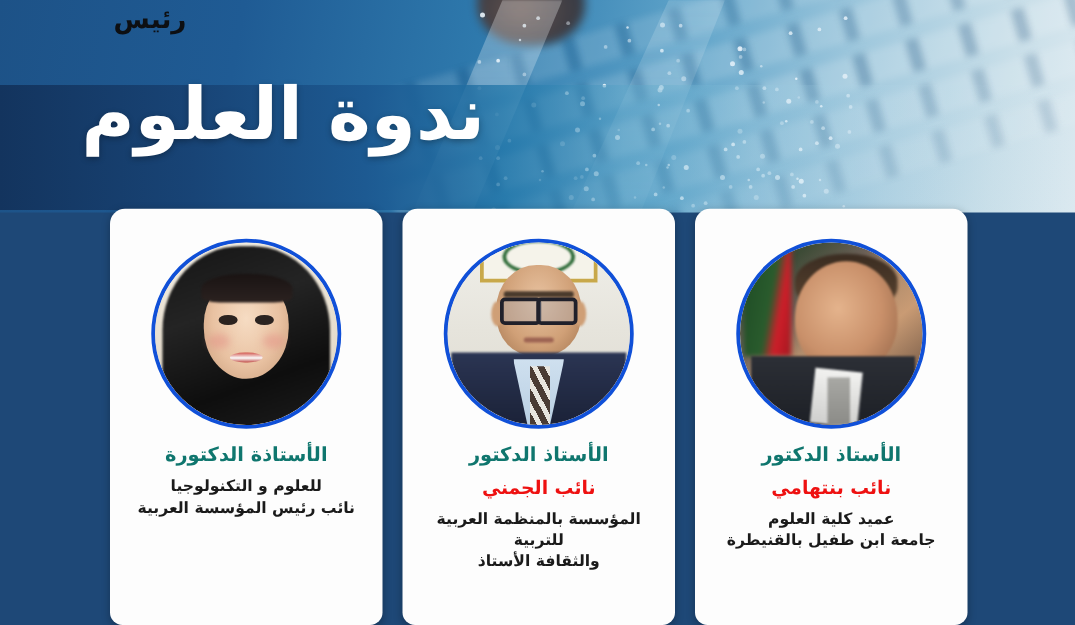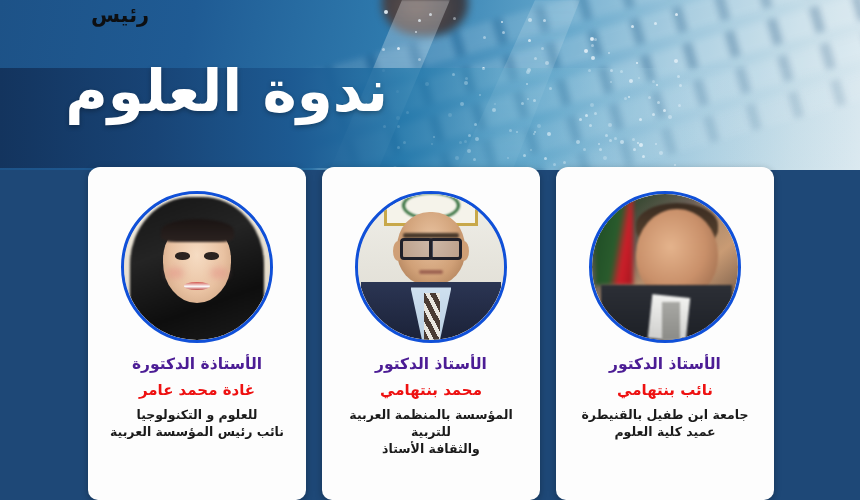--- a/index.html
+++ b/index.html
@@ -221,21 +221,21 @@
   .card-text {
     width: 100%;
     padding: 0 8px;
     margin-top: 12px;
     text-align: center;
     direction: rtl;
   }
   .honorific {
     font-size: 15.5px;
     font-weight: 700;
-    color: #4c1d95;
+    color: #0f766e;
     letter-spacing: .5px;
     line-height: 1.25;
   }
   .person-name {
     margin-top: 7px;
     font-size: 15px;
     font-weight: 700;
     color: #ee1111;
     line-height: 1.25;
   }
@@ -403,22 +403,22 @@
             <span class="head"></span>
           <span class="suit"></span>
             <span class="shirt"></span>
             <span class="tie"></span>
         </div>
       </div>
       <div class="card-text">
         <div class="honorific">الأستاذ الدكتور</div>
         <div class="person-name">نائب بنتهامي</div>
         <div class="role">
+          <div>عميد كلية العلوم</div>
           <div>جامعة ابن طفيل بالقنيطرة</div>
-          <div>عميد كلية العلوم</div>
         </div>
       </div>
     </div>
 
     <div class="card">
       <div class="photo-ring">
         <div class="photo-inner p2">
           <span class="frame"></span>
             <span class="seal"></span>
           <span class="head"></span>
@@ -427,21 +427,21 @@
           <span class="brow"></span>
             <span class="glasses"></span>
             <span class="mouth"></span>
           <span class="suit"></span>
             <span class="shirt"></span>
             <span class="tie"></span>
         </div>
       </div>
       <div class="card-text">
         <div class="honorific">الأستاذ الدكتور</div>
-        <div class="person-name">محمد بنتهامي</div>
+        <div class="person-name">نائب الجمني</div>
         <div class="role">
           <div>المؤسسة بالمنظمة العربية للتربية</div>
           <div>والثقافة الأستاذ</div>
         </div>
       </div>
     </div>
 
     <div class="card">
       <div class="photo-ring">
         <div class="photo-inner p3">
@@ -450,21 +450,20 @@
             <span class="bang"></span>
           <span class="cheek-l"></span>
             <span class="cheek-r"></span>
           <span class="eye-l"></span>
             <span class="eye-r"></span>
             <span class="lips"></span>
         </div>
       </div>
       <div class="card-text">
         <div class="honorific">الأستاذة الدكتورة</div>
-        <div class="person-name">غادة محمد عامر</div>
         <div class="role">
           <div>للعلوم و التكنولوجيا</div>
           <div>نائب رئيس المؤسسة العربية</div>
         </div>
       </div>
     </div>
 
   </div>
 </div>
 

